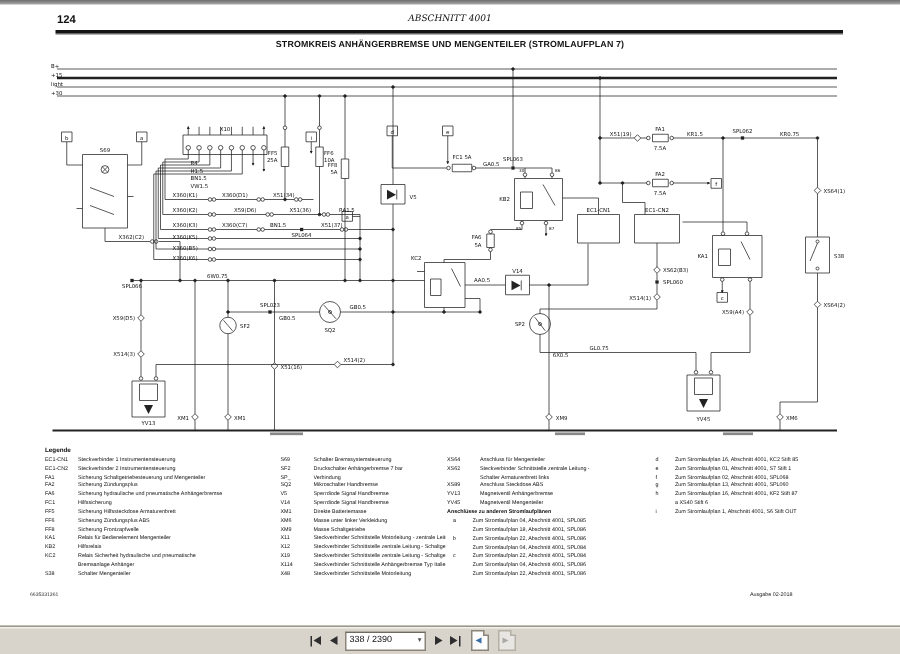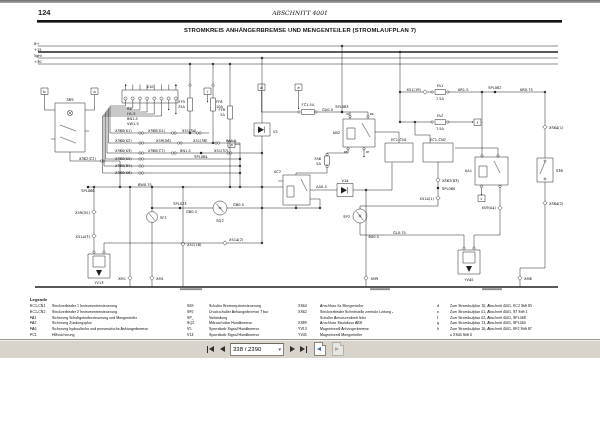--- a/index.html
+++ b/index.html
@@ -1,16 +1,16 @@
 <!DOCTYPE html>
 <html><head>
 <meta charset="utf-8">
 <style>
   html,body{margin:0;padding:0;background:#fff;}
-  #screen{position:relative;width:600px;height:358px;background:#ffffff;overflow:hidden;
+  #screen{position:relative;width:600px;height:436px;background:#ffffff;overflow:hidden;
           font-family:"Liberation Sans",sans-serif;color:#111;}
   #top-strip{position:absolute;left:0;top:0;width:600px;height:3px;
              background:linear-gradient(#6e6e6e,#aaa);}
   
   .page-number{position:absolute;left:38px;top:8px;font-size:7.5px;font-weight:bold;}
   .section-title{position:absolute;left:0;right:0;top:9px;text-align:center;
                  font-size:6px;font-style:italic;font-family:"DejaVu Serif",serif;}
   .header-rule{position:absolute;left:37px;right:38px;top:20px;height:1.6px;background:#141414;}
   .header-rule2{position:absolute;left:37px;right:38px;top:22.4px;height:0.5px;background:#666;}
   .doc-title{position:absolute;left:0;right:0;top:27px;text-align:center;

